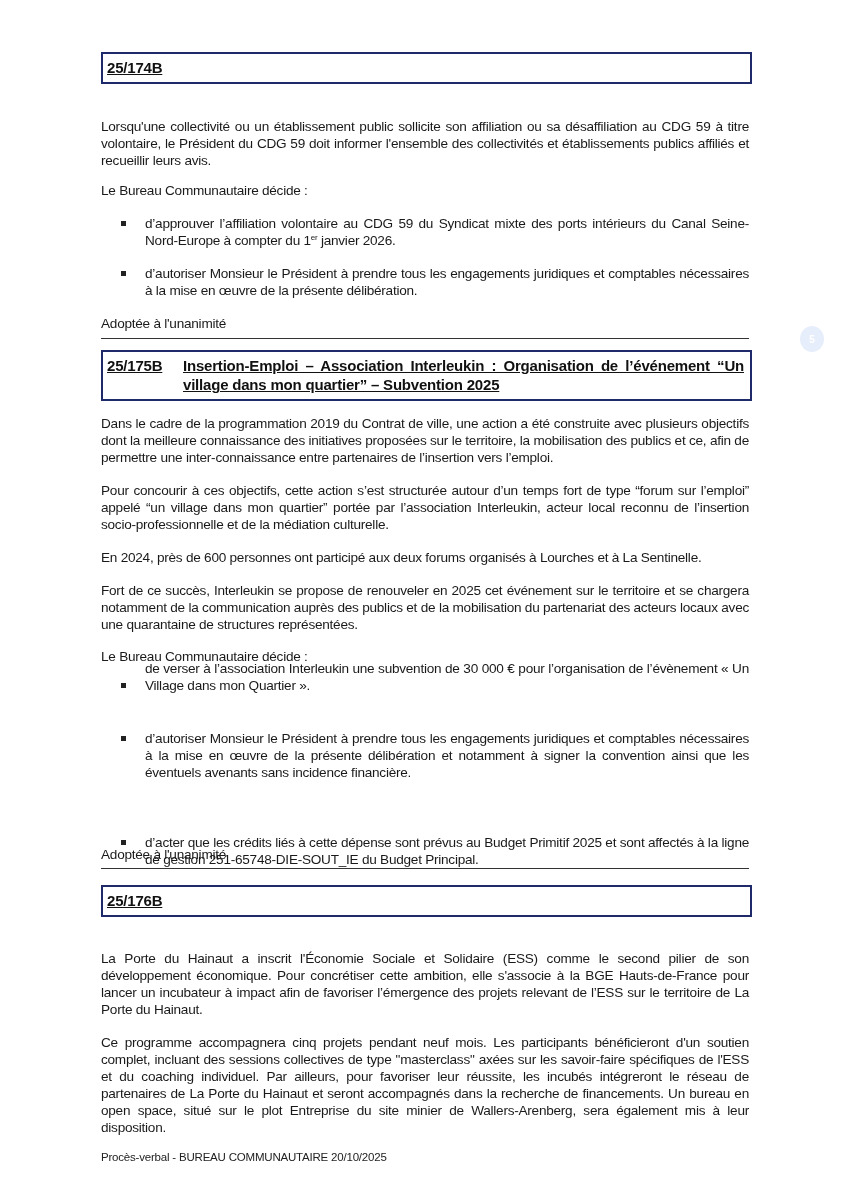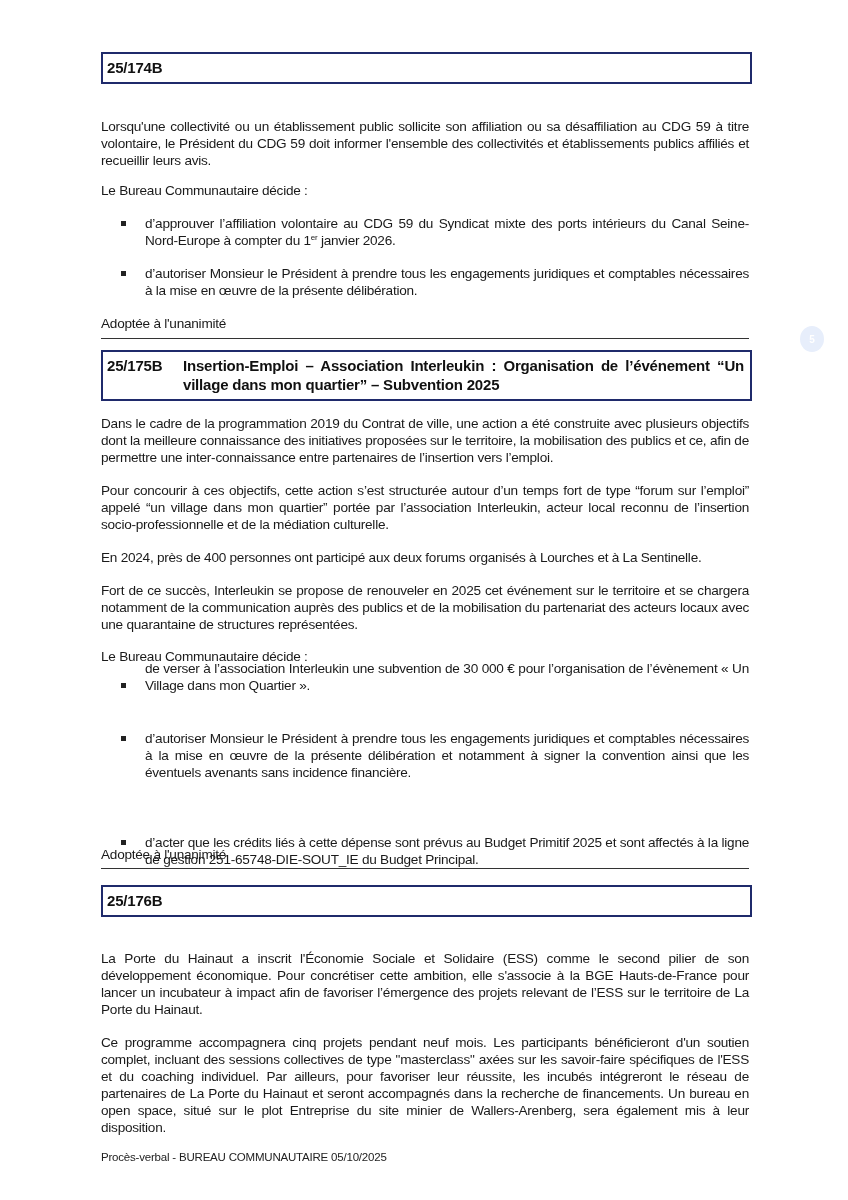--- a/index.html
+++ b/index.html
@@ -6,21 +6,21 @@
   body {
     width: 848px; height: 1200px; background: #ffffff; position: relative; overflow: hidden;
     font-family: "Liberation Sans", sans-serif; color: #1a1a1a;
   }
   .page { position: absolute; left: 101px; top: 0; width: 648px; }
   .title-box {
     position: absolute; left: 0; width: 651px;
     border: 2px solid #1f2a6b; box-sizing: border-box;
     padding: 4px 6px 5px 4px; display: flex;
     font-weight: bold; font-size: 15px; line-height: 19px; color: #111;
-    font-family: "Liberation Sans", sans-serif; letter-spacing: -0.2px;
+    font-family: "Liberation Sans", sans-serif; letter-spacing: -0.2px; text-decoration: underline;
   }
   .title-num { width: 76px; flex: none; }
   .title-text { flex: 1; text-align: justify; text-align-last: left; }
   .title-text.justify-all { text-align-last: justify; }
   .para {
     position: absolute; left: 0; width: 648px;
     font-size: 13.6px; line-height: 17px; text-align: justify; letter-spacing: -0.25px;
   }
   .bullet {
     position: absolute; left: 0; width: 648px; display: flex;
@@ -60,21 +60,21 @@
   </div>
   <div class="para" style="top:315px;">Adoptée à l'unanimité</div>
   <div class="rule" style="top:338px;"></div>
 
   <div class="title-box" style="top:350px;">
     <span class="title-num">25/175B</span>
     <span class="title-text">Insertion-Emploi – Association Interleukin : Organisation de l’événement “Un village dans mon quartier” – Subvention 2025</span>
   </div>
   <div class="para" style="top:415px;">Dans le cadre de la programmation 2019 du Contrat de ville, une action a été construite avec plusieurs objectifs dont la meilleure connaissance des initiatives proposées sur le territoire, la mobilisation des publics et ce, afin de permettre une inter-connaissance entre partenaires de l’insertion vers l’emploi.</div>
   <div class="para" style="top:482px;">Pour concourir à ces objectifs, cette action s’est structurée autour d’un temps fort de type “forum sur l’emploi” appelé “un village dans mon quartier” portée par l’association Interleukin, acteur local reconnu de l’insertion socio-professionnelle et de la médiation culturelle.</div>
-  <div class="para" style="top:549px;">En 2024, près de 400 personnes ont participé aux deux forums organisés à Lourches et à La Sentinelle.</div>
+  <div class="para" style="top:549px;">En 2024, près de 600 personnes ont participé aux deux forums organisés à Lourches et à La Sentinelle.</div>
   <div class="para" style="top:582px;">Fort de ce succès, Interleukin se propose de renouveler en 2025 cet événement sur le territoire et se chargera notamment de la communication auprès des publics et de la mobilisation du partenariat des acteurs locaux avec une quarantaine de structures représentées.</div>
   <div class="para" style="top:648px;">Le Bureau Communautaire décide :</div>
   <div class="bullet" style="top:660px;align-items:center;">
     <span class="bullet-mark"></span>
     <span class="bullet-text">de verser à l’association Interleukin une subvention de 30 000 € pour l’organisation de l’évènement « Un Village dans mon Quartier ».</span>
   </div>
   <div class="bullet" style="top:730px;">
     <span class="bullet-mark"></span>
     <span class="bullet-text">d’autoriser Monsieur le Président à prendre tous les engagements juridiques et comptables nécessaires à la mise en œuvre de la présente délibération et notamment à signer la convention ainsi que les éventuels avenants sans incidence financière.</span>
   </div>
@@ -87,13 +87,13 @@
 
   <div class="title-box" style="top:885px;">
     <span class="title-num">25/176B</span>
   </div>
   <div class="para" style="top:950px;">La Porte du Hainaut a inscrit l'Économie Sociale et Solidaire (ESS) comme le second pilier de son développement économique. Pour concrétiser cette ambition, elle s'associe à la BGE Hauts-de-France pour lancer un incubateur à impact afin de favoriser l’émergence des projets relevant de l’ESS sur le territoire de La Porte du Hainaut.</div>
   <div class="para" style="top:1034px;">Ce programme accompagnera cinq projets pendant neuf mois. Les participants bénéficieront d'un soutien complet, incluant des sessions collectives de type "masterclass" axées sur les savoir-faire spécifiques de l'ESS et du coaching individuel. Par ailleurs, pour favoriser leur réussite, les incubés intégreront le réseau de partenaires de La Porte du Hainaut et seront accompagnés dans la recherche de financements. Un bureau en open space, situé sur le plot Entreprise du site minier de Wallers-Arenberg, sera également mis à leur disposition.</div>
 </div>
 
 <div class="page-badge">5</div>
 
-<div class="footer">Procès-verbal - BUREAU COMMUNAUTAIRE 05/10/2025</div>
+<div class="footer">Procès-verbal - BUREAU COMMUNAUTAIRE 20/10/2025</div>
 
 </body></html>

